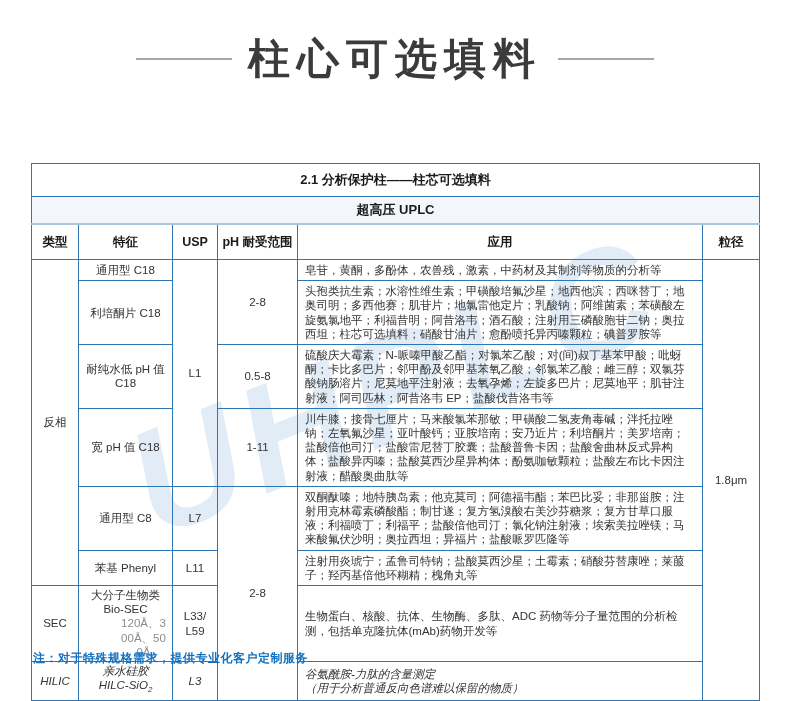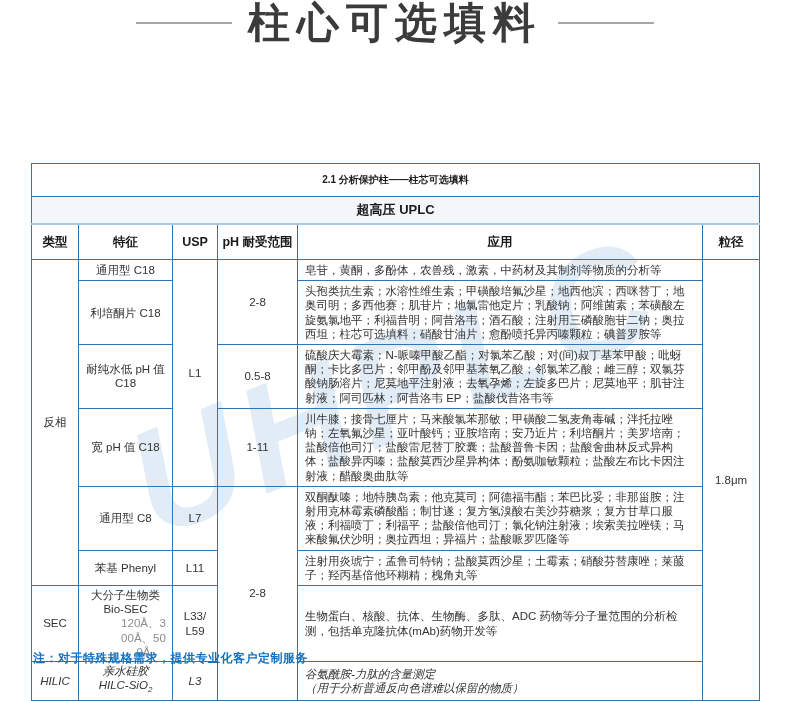--- a/index.html
+++ b/index.html
@@ -7,21 +7,21 @@
   body {
     width: 790px; height: 701px;
     font-family: "Liberation Sans", "DejaVu Sans", sans-serif;
     color: #333333;
     position: relative;
     overflow: hidden;
   }
   .page { width: 790px; height: 701px; position: relative; }
 
   
-  .title-block { text-align: center; position: relative; z-index: 2; }
+  .title-block { padding-top: 36px; text-align: center; position: relative; z-index: 2; }
   .title-row { display: flex; align-items: center; justify-content: center; gap: 16px; }
   .title-rule { width: 96px; height: 2px; background: #a6a6a6; }
   .main-title {
     font-size: 42px; font-weight: bold; color: #3b3b3b;
     letter-spacing: 7px; line-height: 1.1; white-space: nowrap;
   }
   .subtitle {
     margin-top: 10px;
     font-family: "Liberation Serif", "DejaVu Serif", serif;
     font-style: italic; font-size: 19px; color: #9e9e9e; letter-spacing: 2px;
@@ -51,21 +51,21 @@
     padding: 2px 4px; font-weight: normal;
     word-break: break-all;
   }
   .col-type     { width: 47px; }
   .col-feature  { width: 94px; }
   .col-usp      { width: 45px; }
   .col-ph       { width: 80px; }
   .col-app      { width: 405px; }
   .col-particle { width: 57px; }
 
-  .row-section td { height: 33px; font-weight: bold; font-size: 10px; color: #1a1a1a; background: #ffffff; }
+  .row-section td { height: 33px; font-weight: bold; font-size: 13px; color: #1a1a1a; background: #ffffff; }
   .row-sub td {
     height: 27px; font-weight: bold; font-size: 13px; color: #1a1a1a;
     background: #f3f6fa; border-bottom: 2px solid #a9c7e1;
   }
   .row-head th { height: 36px; font-weight: bold; font-size: 12.5px; color: #1a1a1a; }
 
   td.app { text-align: left; padding: 3px 7px; margin-left: 36px; }
   .r1 { height: 21px; } .r2 { height: 59px; } .r3 { height: 58px; }
   .r4 { height: 76px; } .r5 { height: 58px; } .r6 { height: 31px; }
   .r7 { height: 57px; } .r8 { height: 28px; font-style: italic; }

